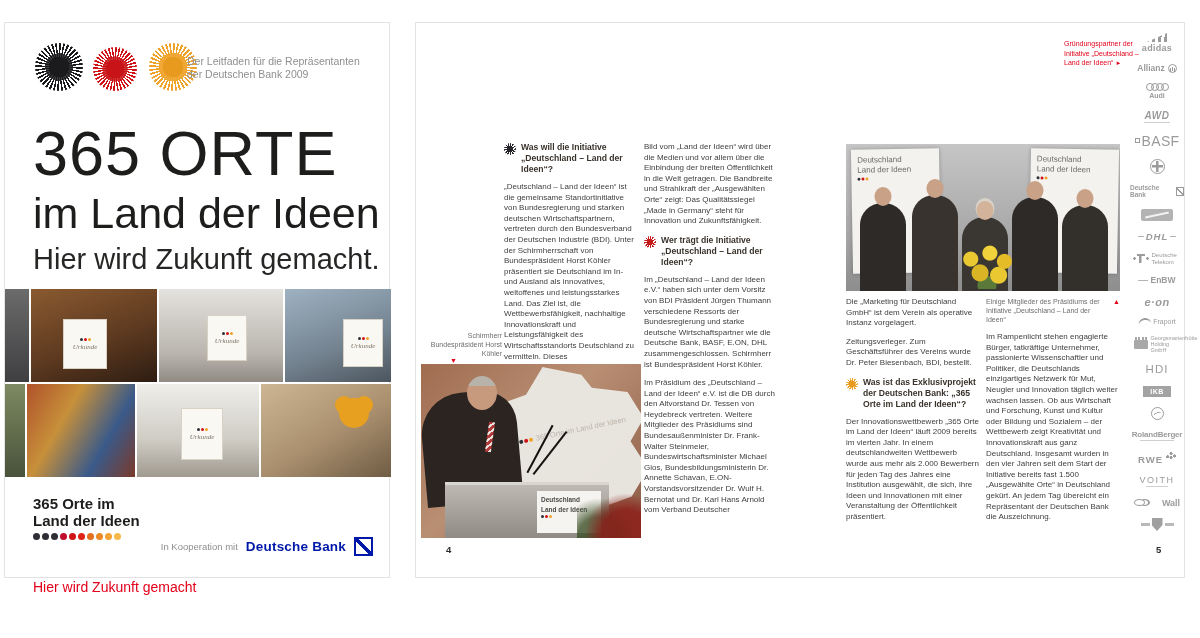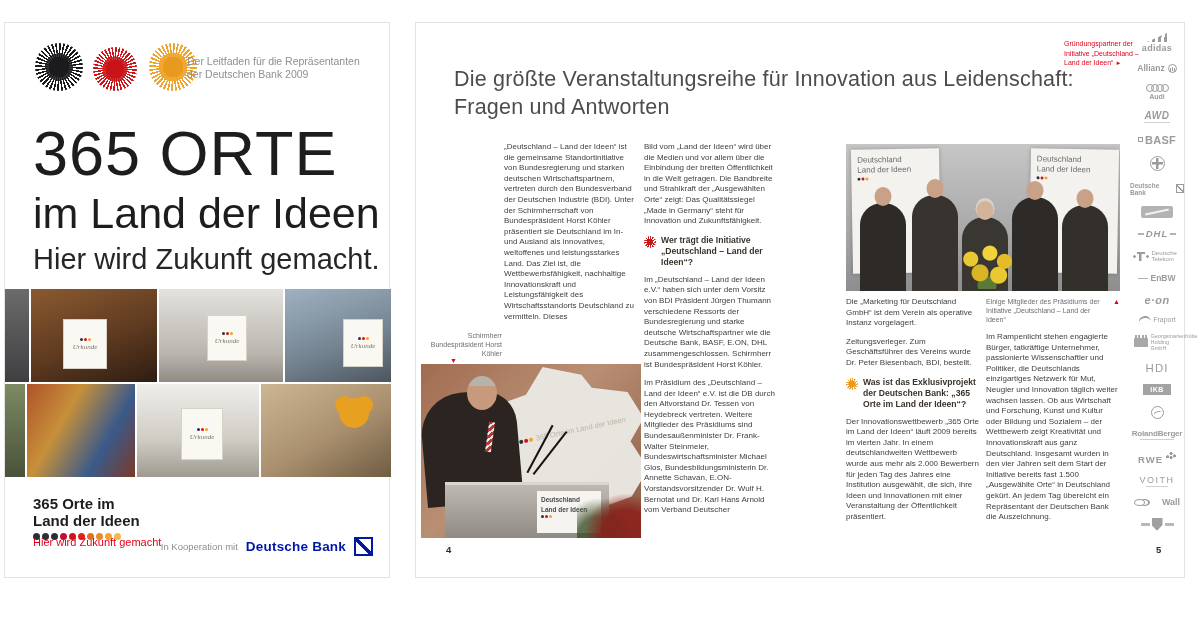--- a/index.html
+++ b/index.html
@@ -50,21 +50,21 @@
   .mdots i:nth-child(3){background:#f0a32a}
   .mouse{position:absolute;right:22px;top:14px;width:30px;height:30px;border-radius:50%;background:#e8a020;box-shadow:-10px -8px 0 -6px #e8a020,10px -8px 0 -6px #e8a020}
 
   
   .cv-logo{position:absolute;left:28px;top:472px;font-size:15px;line-height:17px;font-weight:700;color:#1d1d1b}
   .bdots{position:absolute;left:28px;top:510px;display:flex;gap:2px}
   .bdots i{width:7px;height:7px;border-radius:50%}
   .bd1{background:#2e2e36}.bd2{background:#2e2e36}.bd3{background:#2e2e36}
   .bd4{background:#c00e2c}.bd5{background:#d01317}.bd6{background:#de2414}
   .bd7{background:#e2701f}.bd8{background:#eb8a26}.bd9{background:#f3a236}.bd10{background:#f7b84a}
-  .cv-tag{position:absolute;left:28px;top:513px;font-size:11px;color:#e2001a}
+  .cv-tag{position:absolute;left:28px;top:556px;font-size:14px;color:#e2001a}
   .coop{position:absolute;right:16px;top:514px;display:flex;align-items:center;gap:8px}
   .coop-prefix{font-size:9.5px;color:#8f8f8f}
   .coop-brand{font-size:13.5px;font-weight:700;color:#0018a8;letter-spacing:.2px}
   .dbbox{width:19px;height:19px;border:2.5px solid #0018a8;background:linear-gradient(45deg,transparent 42%,#0018a8 42% 58%,transparent 58%)}
   .dbbox.gray{width:9px;height:9px;border:1.5px solid #9b9b9b;background:linear-gradient(45deg,transparent 40%,#9b9b9b 40% 60%,transparent 60%)}
 
   
   .rp-title{position:absolute;left:38px;top:42px;font-size:21.5px;line-height:28px;color:#4c4c4c;letter-spacing:.2px}
   .founders{position:absolute;left:648px;top:16px;width:78px;font-size:7px;line-height:9.5px;color:#e2001a}
   .founders .arr{color:#e2001a;font-size:6px}
@@ -144,21 +144,21 @@
   .g-allianz{width:9px;height:9px;border:1px solid #9b9b9b;border-radius:50%;position:relative}
   .g-allianz::before{content:"";position:absolute;left:3px;top:2px;width:1px;height:4.5px;background:#9b9b9b;box-shadow:-2px 1px 0 #9b9b9b,2px 1px 0 #9b9b9b}
   .rings{display:flex}
   .rings i{width:8px;height:8px;border:1px solid #9b9b9b;border-radius:50%;margin-left:-3px}
   .rings i:first-child{margin-left:0}
   .r-audi .lbl{font-size:7px;font-weight:700}
   .r-awd .lbl{font-weight:700;font-style:italic;font-size:10px;letter-spacing:.5px}
   .tagbar{height:1px;background:#cfcfcf}
   .tb-26{width:26px}.tb-34{width:34px}.tb-22{width:22px}
   .r-basf{flex-direction:row;gap:2px}
-  .r-basf .lbl{font-weight:700;font-size:11px;letter-spacing:.3px}
+  .r-basf .lbl{font-weight:400;font-size:14px;letter-spacing:.3px}
   .g-basfsq{width:5px;height:5px;border:1px solid #9b9b9b}
   .g-bayer{width:15px;height:15px;border:1px solid #9b9b9b;border-radius:50%;background:linear-gradient(#9b9b9b,#9b9b9b) center/11px 2.5px no-repeat,linear-gradient(#9b9b9b,#9b9b9b) center/2.5px 11px no-repeat}
   .r-db{flex-direction:row;gap:3px}
   .r-db .lbl{font-size:6.5px;font-weight:700}
   .g-swooshbox{width:32px;height:12px;background:#b3b3b3;border-radius:2px;position:relative;overflow:hidden}
   .g-swooshbox::after{content:"";position:absolute;left:4px;top:5px;width:24px;height:2px;background:#f2f2f2;transform:rotate(-12deg)}
   .r-dhl{flex-direction:row;gap:2px}
   .r-dhl .lbl{font-weight:700;font-style:italic;font-size:9.5px;letter-spacing:1px}
   .dash{width:6px;height:1.5px;background:#b3b3b3}
   .r-tele{flex-direction:row;gap:3px}
@@ -298,31 +298,31 @@
 
     <div class="coop">
       <span class="coop-prefix">In Kooperation mit</span>
       <span class="coop-brand">Deutsche Bank</span>
       <span class="dbbox"></span>
     </div>
   </section>
 
   <section class="page page-right">
 
-    <div class="rp-title">
-      <div>Die größte Veranstaltungsreihe für Innovation aus Leidenschaft:</div>
-      <div>Fragen und Antworten</div>
-    </div>
 
     <div class="founders">
       <span>Gründungspartner der Initiative „Deutschland – Land der Ideen“</span>
       <span class="arr">►</span>
     </div>
 
     <div class="col c1">
+      <div class="qa">
+        <span class="qflower qf-black"></span>
+        <span class="qtxt">Was will die Initiative „Deutschland – Land der Ideen“?</span>
+      </div>
       <p>„Deutschland – Land der Ideen“ ist die gemeinsame Standortinitiative von Bundesregierung und starken deutschen Wirtschaftspartnern, vertreten durch den Bundesverband der Deutschen Industrie (BDI). Unter der Schirmherrschaft von Bundespräsident Horst Köhler präsentiert sie Deutschland im In- und Ausland als innovatives, weltoffenes und leistungsstarkes Land. Das Ziel ist, die Wettbewerbsfähigkeit, nachhaltige Innovationskraft und Leistungsfähigkeit des Wirtschaftsstandorts Deutschland zu vermitteln. Dieses</p>
     </div>
 
     <div class="smallcap cap-koehler">Schirmherr Bundespräsident Horst Köhler</div>
     <span class="cap-marker mk-down">▼</span>
 
     <div class="ph-koehler">
       <div class="map"></div>
       <div class="map-label">
         <span class="mdots">

